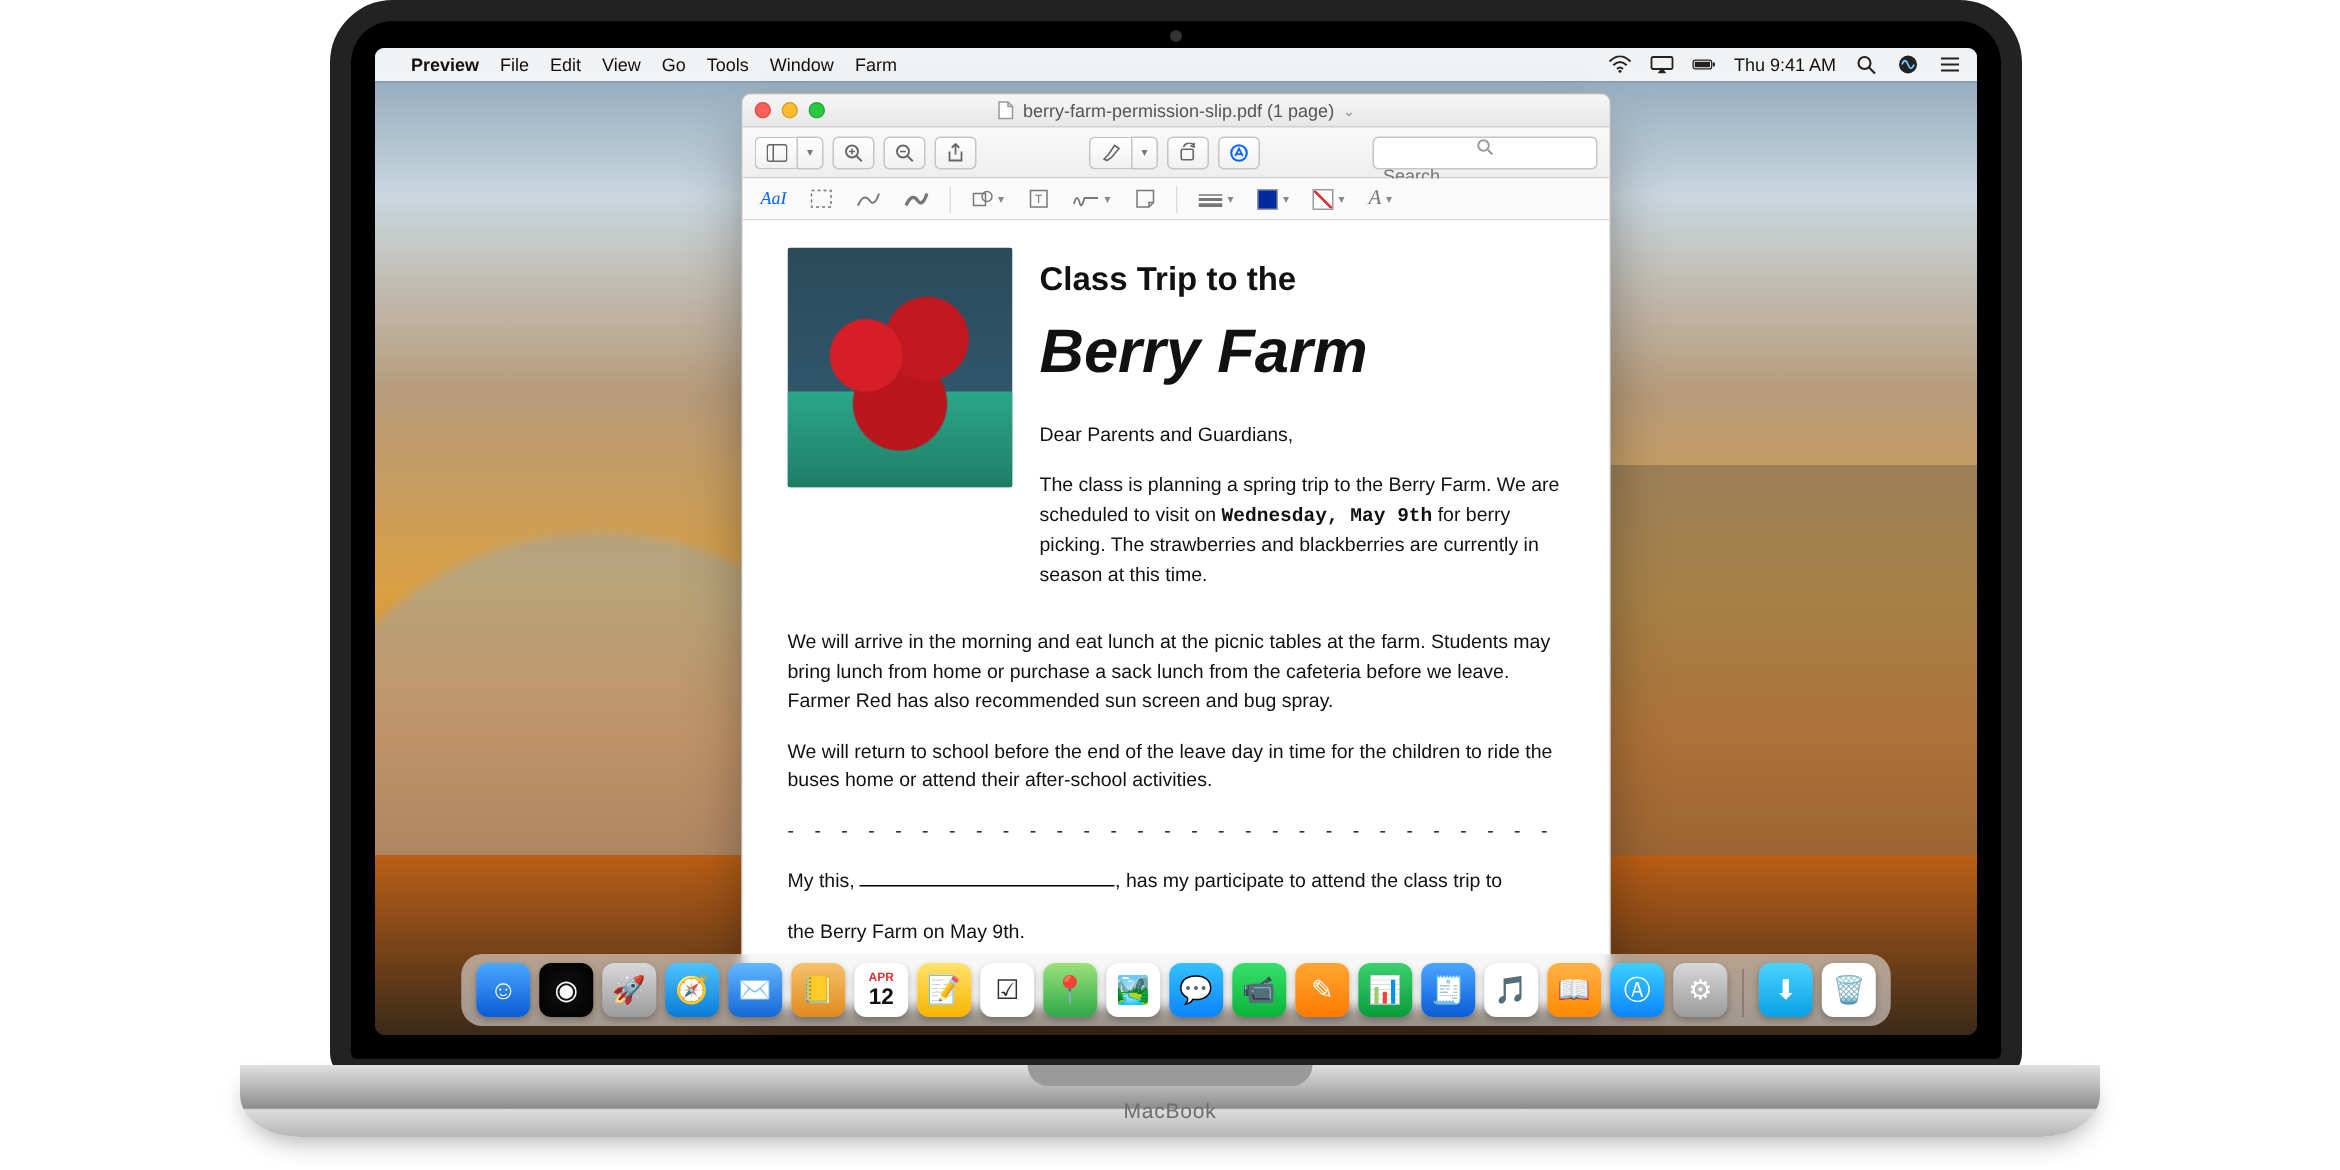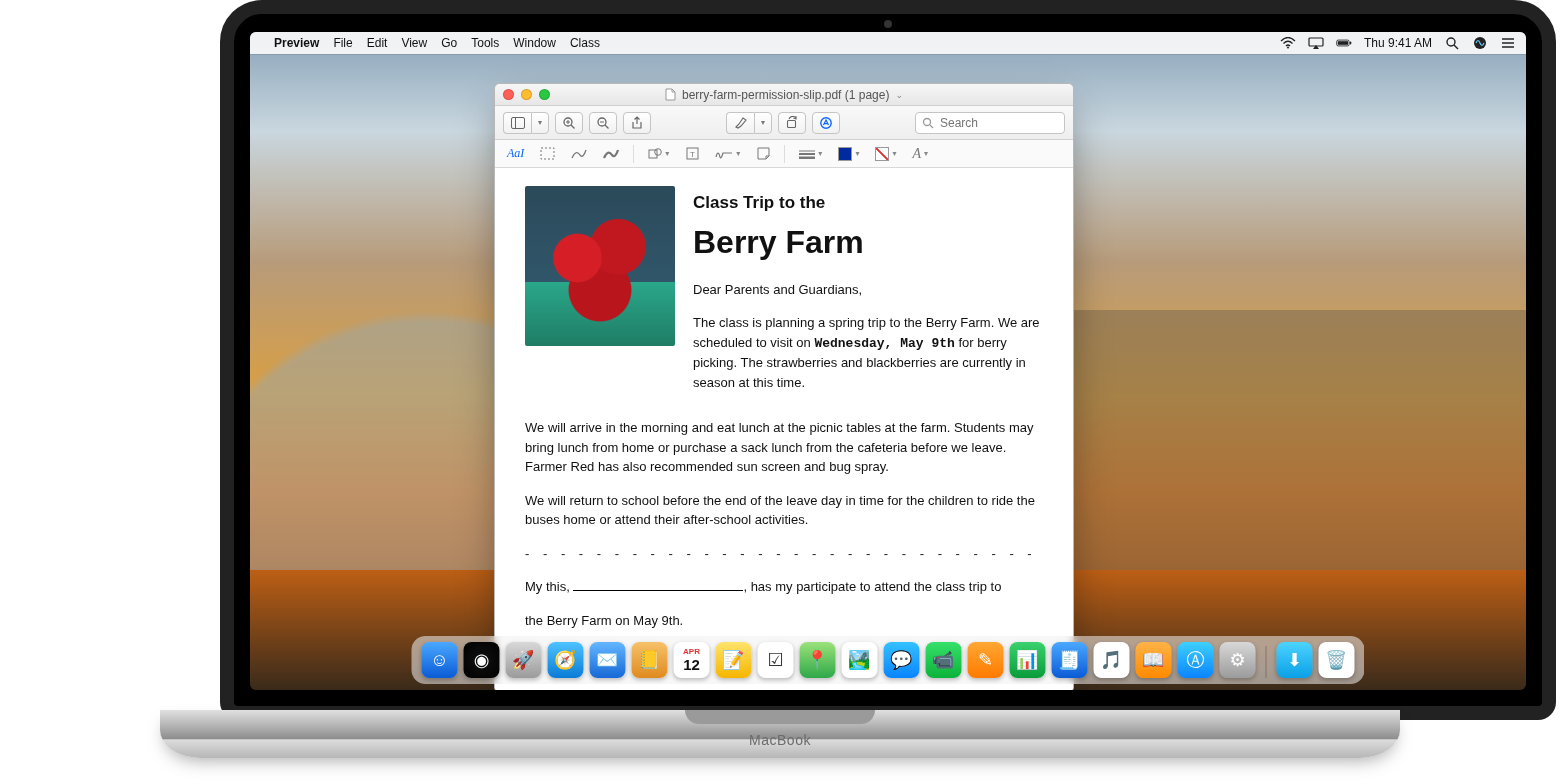--- a/index.html
+++ b/index.html
@@ -3,21 +3,21 @@
 <meta charset="utf-8">
 <style>
   * { box-sizing: border-box; margin: 0; padding: 0; }
   html, body { width: 1560px; height: 780px; overflow: hidden; font-family: -apple-system, "Helvetica Neue", Helvetica, Arial, sans-serif; background: #fff; }
 
   
   .laptop {
     position: absolute; left: 160px; top: 0; width: 1240px; height: 780px;
   }
   .lid {
-    position: absolute; left: 60px; top: 0; width: 1336px; height: 720px;
+    position: absolute; left: 60px; top: 0; width: 1128px; height: 720px;
     border: 14px solid #222; border-radius: 42px 42px 18px 18px;
     background: #000;
   }
   .camera { position:absolute; left:50%; top:6px; transform:translateX(-50%); width:8px; height:8px; border-radius:50%; background:#333; }
   .screen {
     position: absolute; inset: 18px 16px 16px 16px;
     border-radius: 6px;
     overflow: hidden;
     background: linear-gradient(to bottom, #88a2b8 0%, #c9d7df 15%, #b79b7a 35%, #d99f42 55%, #e87b1e 70%, #c96415 80%, #3a2a1a 100%);
   }
@@ -62,21 +62,21 @@
     backdrop-filter: blur(4px);
   }
   .dock .tile { width:36px; height:36px; border-radius:8px; display:flex; align-items:center; justify-content:center; font-size:18px; color:#fff; box-shadow: 0 2px 4px rgba(0,0,0,.25); }
   .dock .sep { width:1px; height:32px; background: rgba(0,0,0,.25); margin:0 4px; }
 
   
   .window {
     position:absolute; left:244px; top:30px; width:580px; height:610px;
     background:#fff; border:1px solid #b8b8b8; border-radius:6px;
     box-shadow: 0 18px 40px -8px rgba(0,0,0,.45);
-    display:flex; flex-direction:column; overflow:hidden;margin-top:21px;
+    display:flex; flex-direction:column; overflow:hidden;
   }
   .titlebar {
     height:22px; background: linear-gradient(#f6f6f6,#e7e7e7);
     display:flex; align-items:center; justify-content:center; position:relative;
     border-bottom:1px solid #cfcfcf; font-size:12px; color:#555;
   }
   .traffic { position:absolute; left:8px; top:5px; display:flex; gap:7px; }
   .dot { width:11px; height:11px; border-radius:50%; border:1px solid rgba(0,0,0,.15); }
   .dot.r{background:#ff5f57}.dot.y{background:#febc2e}.dot.g{background:#28c840}
   .titlebar .doc { display:flex; align-items:center; gap:6px; }
@@ -97,21 +97,21 @@
   }
   .seg .sbtn { border-radius:0; border-right:none; }
   .seg .sbtn:first-child{ border-radius:4px 0 0 4px; }
   .seg .sbtn:last-child{ border-right:1px solid #c5c5c5; border-radius:0 4px 4px 0; }
   .btn.blue { color:#0a66ff; }
   .toolbar .grow { flex:1; }
   .searchwrap {
     display:flex; align-items:center; gap:6px;
     height:22px; width:150px;
     border:1px solid #c5c5c5; border-radius:4px;
-    background:#fff; padding:0 6px; color:#8a8a8a; font-size:12px;
+    background:#fff; padding:0 6px; color:#8a8a8a; font-size:12px;flex-direction:column;
   }
   .searchwrap input { border:none; outline:none; width:100%; font-size:12px; background:transparent; }
 
   .markupbar {
     height:28px; border-bottom:1px solid #d8d8d8;
     display:flex; align-items:center; gap:4px; padding:0 6px;
     background:#fafafa;
     text-align:center;
   }
   .mbtn {
@@ -139,22 +139,22 @@
   .photo {
     width:150px; height:160px; flex:0 0 auto;
     background:
       radial-gradient(circle at 35% 45%, #d51e26 0%, #d51e26 18%, transparent 19%),
       radial-gradient(circle at 62% 38%, #c11820 0%, #c11820 20%, transparent 21%),
       radial-gradient(circle at 50% 65%, #b8151d 0%, #b8151d 24%, transparent 25%),
       linear-gradient(#2aa789,#1f7d66) bottom/100% 40% no-repeat,
       linear-gradient(#2b4a5a,#345d74);
     border-radius:2px;
   }
-  .headings h2 { font-size:17px; font-weight:800; margin-top:4px; }
-  .headings h1 { font-size:32px; font-weight:900; margin:2px 0 14px 0; }
+  .headings h2 { font-size:22px; font-weight:800; margin-top:4px; }
+  .headings h1 { font-size:41px; font-weight:900; margin:2px 0 14px 0;font-style:italic; }
   .page p { margin: 0 0 14px 0; }
   .b { font-weight:700;font-family:Liberation Mono, monospace; }
   .tear { letter-spacing:5px; color:#222; margin:6px 0 14px; white-space:nowrap; overflow:hidden; }
   .fill-line { display:inline-block; border-bottom:1px solid #000; width:170px; vertical-align:baseline; }
   .inline { display:inline; }
 
   
   svg { display:block; }
 </style>
 </head>
@@ -168,21 +168,21 @@
 
       <div class="menubar">
         <span class="apple"></span>
         <span class="app">Preview</span>
         <span>File</span>
         <span>Edit</span>
         <span>View</span>
         <span>Go</span>
         <span>Tools</span>
         <span>Window</span>
-        <span>Class</span>
+        <span>Farm</span>
         <span class="spacer"></span>
         <span class="right">
           <span class="ico">
             <svg width="16" height="12" viewBox="0 0 16 12">
                 <path d="M1 4 Q8 -3 15 4 M3.5 6.5 Q8 2 12.5 6.5 M6 9 Q8 7 10 9" fill="none" stroke="#222" stroke-width="1.3"></path>
                 <circle cx="8" cy="10.5" r="1" fill="#222"></circle>
               </svg>
           </span>
           <span class="ico">
             <svg width="16" height="12" viewBox="0 0 16 12">

